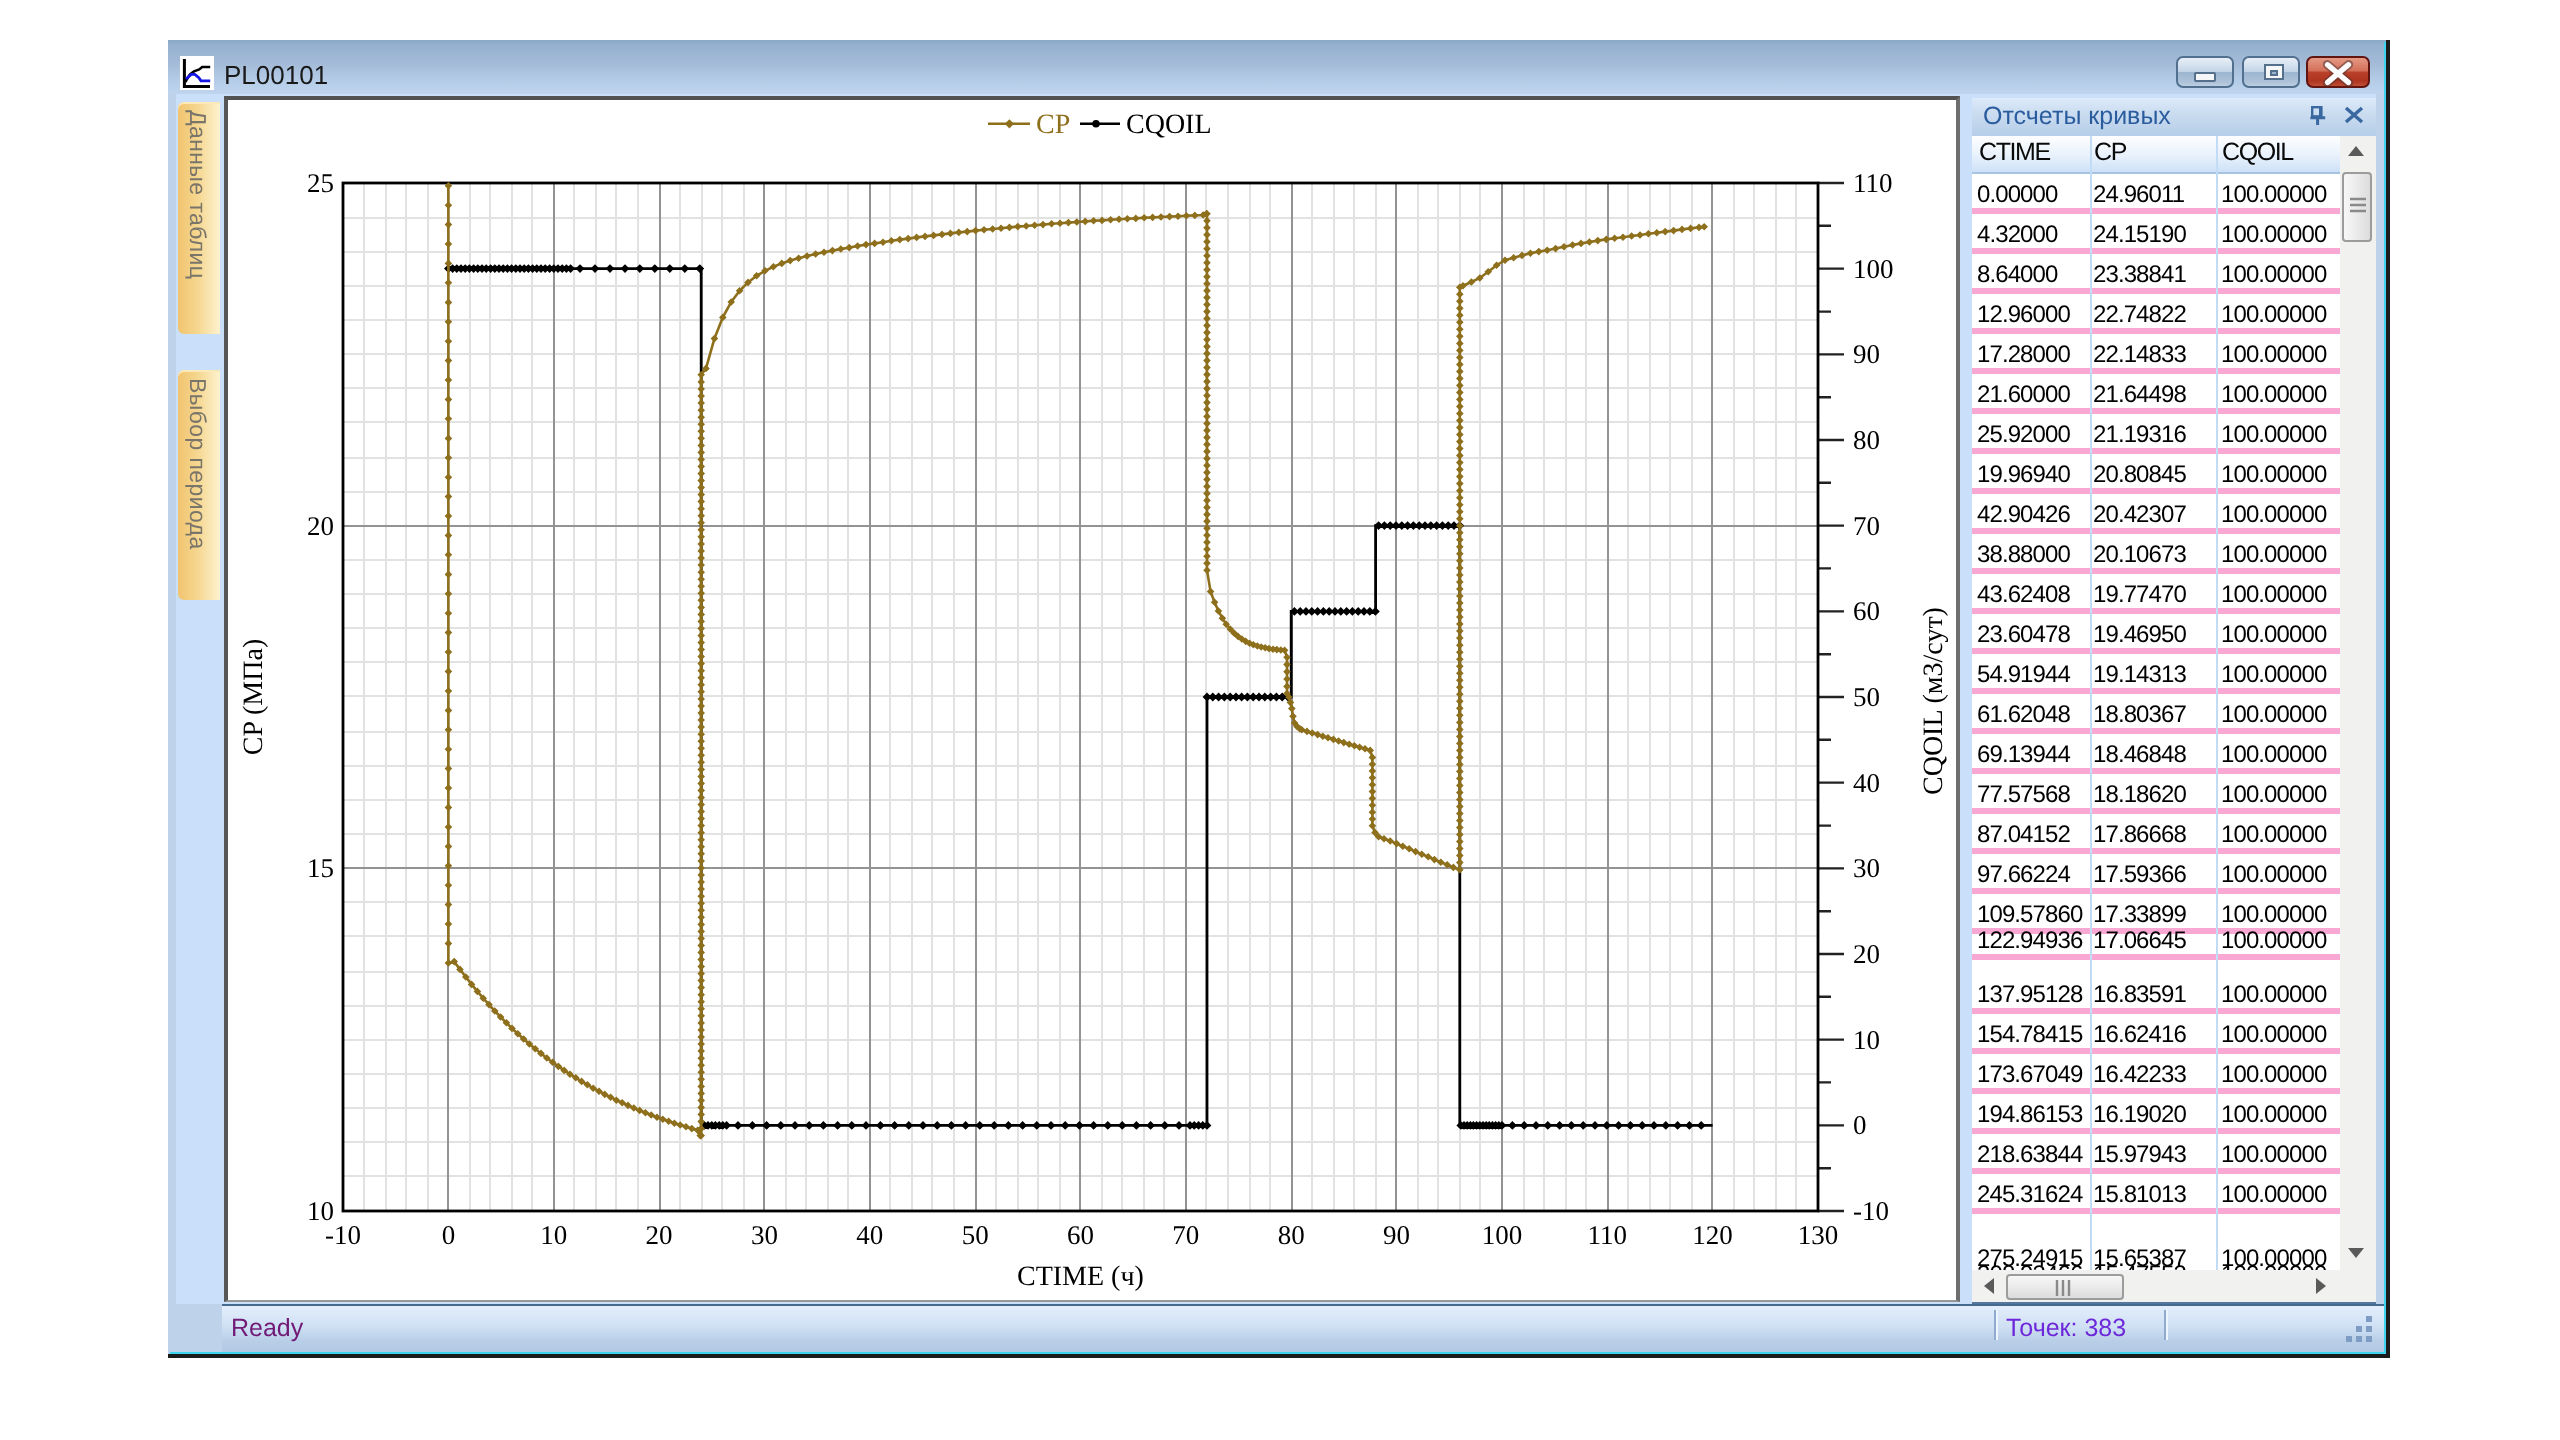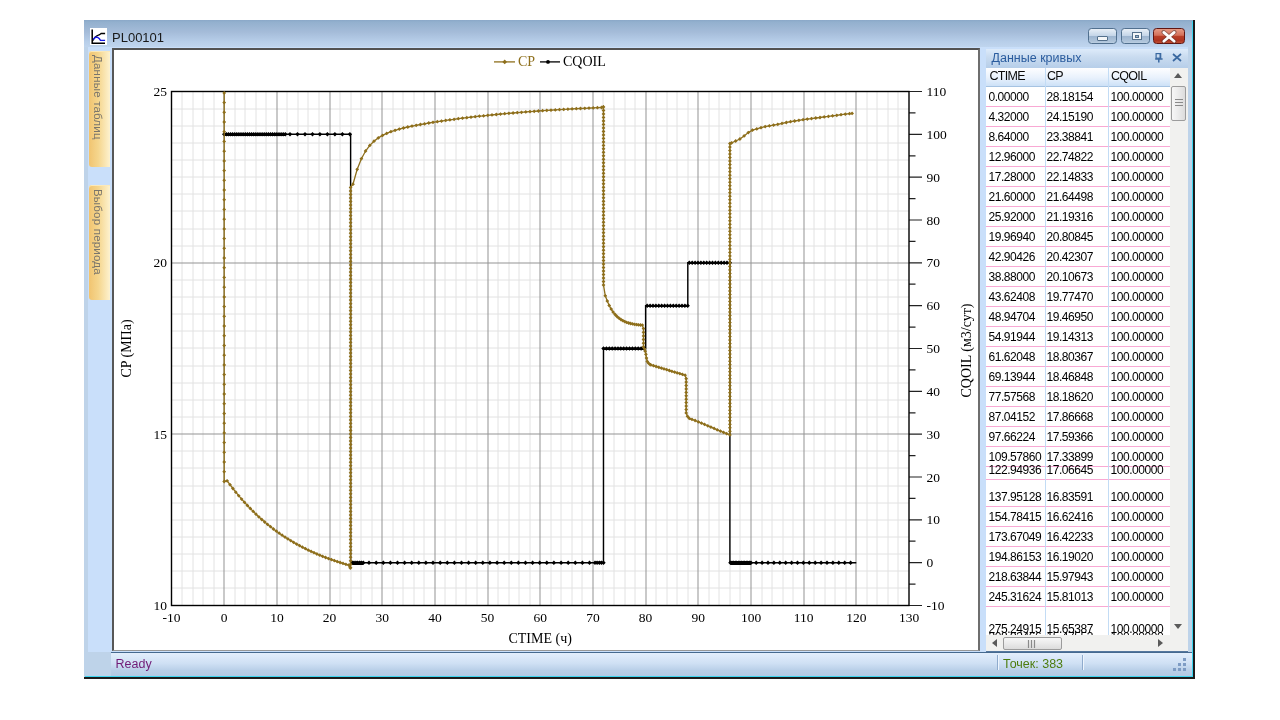--- a/index.html
+++ b/index.html
@@ -23,21 +23,21 @@
 #closebtn{border:1px solid #611511;
   background:linear-gradient(180deg,#e59a84 0,#d4705a 45%,#b93f28 52%,#ae3420 82%,#c04e33 100%)}
 
 #ptitle{position:absolute;left:985.5px;top:48.5px;width:202px;height:19.3px;
   background:linear-gradient(180deg,#ddebfa 0,#cadcf0 40%,#b6cee9 100%)}
 #ptitle span{position:absolute;left:6px;top:2.5px;font-size:12.5px;color:#2a5c9e}
 #thead{position:absolute;left:985.5px;top:67.8px;width:184px;height:19.2px;
   background:linear-gradient(180deg,#fefeff 0,#e8f1fc 55%,#cde1f7 100%);
   border-bottom:1px solid #a6c3e2;font-size:12.5px;letter-spacing:-0.7px;color:#0a0a0a}
 #tbody{position:absolute;left:985.5px;top:87px;width:184px;height:550px;background:#fff;overflow:hidden}
-.trow{position:absolute;left:0;width:184px;height:20px;border-bottom:1px solid #f9a8d4;
+.trow{position:absolute;left:0;width:184px;height:20px;border-bottom:3px solid #f9a8d4;
   font-size:12px;letter-spacing:-0.45px;color:#000}
 .c1{position:absolute;left:3px;top:3px}.c2{position:absolute;left:61px;top:3px}
 .c3{position:absolute;left:125px;top:3px}
 .colsep{position:absolute;top:68px;width:1px;height:569px;background:#c3dcf5}
 
 #vsb{position:absolute;left:1169.5px;top:67.8px;width:18px;height:567.4px;background:#f1f1ef}
 #hsb{position:absolute;left:985.5px;top:635.2px;width:202px;height:16.1px;background:#f1f1ef}
 .sthumb{position:absolute;border:1px solid #9c9c9c;border-radius:2px;
   background:linear-gradient(90deg,#f7f7f7 0,#ececec 45%,#dcdcdc 100%)}
 .arr{position:absolute;width:0;height:0}
@@ -127,39 +127,39 @@
 <text x="689.6" y="572" font-size="13.5" fill="#000" text-anchor="middle">110</text>
 <text x="742.3" y="572" font-size="13.5" fill="#000" text-anchor="middle">120</text>
 <text x="795" y="572" font-size="13.5" fill="#000" text-anchor="middle">130</text>
 <text x="17" y="298.5" font-size="14" fill="#000" text-anchor="middle" transform="rotate(-90 17 298.5)">CP (МПа)</text>
 <text x="857" y="300.5" font-size="14" fill="#000" text-anchor="middle" transform="rotate(-90 857 300.5)">CQOIL (м3/сут)</text>
 <text x="426.2" y="592.5" font-size="14" fill="#000" text-anchor="middle">CTIME (ч)</text>
 </svg>
   </div>
 
 <div id="ptitle">
-    <span>Данные кривых</span>
+    <span>Отсчеты кривых</span>
   </div>
 <svg class="abs" style="left:1154.5px;top:53px" width="10" height="10">
  <rect x="1.1" y="0.6" width="4.6" height="4.6" fill="none" stroke="#3a68a0" stroke-width="1.2"></rect>
  <path d="M5.1 0.6v4.6" stroke="#3a68a0" stroke-width="1.2"></path>
  <path d="M0.2 5.9h7.4M3.8 6.5v3" stroke="#3a68a0" stroke-width="1.5"></path>
 </svg>
 <svg class="abs" style="left:1171.5px;top:53px" width="10" height="9">
  <path d="M1 1l8 7M9 1l-8 7" stroke="#3a68a0" stroke-width="1.7"></path>
 </svg>
 <div id="thead">
  <span style="position:absolute;left:4px;top:1.5px">CTIME</span>
  <span style="position:absolute;left:61.5px;top:1.5px">CP</span>
  <span style="position:absolute;left:125.5px;top:1.5px">CQOIL</span>
 </div>
 <div id="tbody">
 <div class="trow" style="top:0px">
       <span class="c1">0.00000</span>
-      <span class="c2">28.18154</span>
+      <span class="c2">24.96011</span>
       <span class="c3">100.00000</span>
     </div>
 <div class="trow" style="top:20px">
       <span class="c1">4.32000</span>
       <span class="c2">24.15190</span>
       <span class="c3">100.00000</span>
     </div>
 <div class="trow" style="top:40px">
       <span class="c1">8.64000</span>
       <span class="c2">23.38841</span>
@@ -199,21 +199,21 @@
       <span class="c1">38.88000</span>
       <span class="c2">20.10673</span>
       <span class="c3">100.00000</span>
     </div>
 <div class="trow" style="top:200px">
       <span class="c1">43.62408</span>
       <span class="c2">19.77470</span>
       <span class="c3">100.00000</span>
     </div>
 <div class="trow" style="top:220px">
-      <span class="c1">48.94704</span>
+      <span class="c1">23.60478</span>
       <span class="c2">19.46950</span>
       <span class="c3">100.00000</span>
     </div>
 <div class="trow" style="top:240px">
       <span class="c1">54.91944</span>
       <span class="c2">19.14313</span>
       <span class="c3">100.00000</span>
     </div>
 <div class="trow" style="top:260px">
       <span class="c1">61.62048</span>
@@ -305,21 +305,21 @@
 <div class="arr" style="left:1158px;top:639px;border-top:4.5px solid transparent;border-bottom:4.5px solid transparent;border-left:5.5px solid #5a5a5a"></div>
 <div class="sthumb" style="left:1003px;top:637px;width:58.5px;height:12.8px;background:linear-gradient(180deg,#f7f7f7 0,#ececec 45%,#dcdcdc 100%)"></div>
 <svg class="abs" style="left:1027px;top:639.5px" width="10" height="8">
  <path d="M1.5 0v8M4.5 0v8M7.5 0v8" stroke="#8a8a8a" stroke-width="1.2"></path>
 </svg>
 <div id="pbline"></div>
 
 <div id="status"></div>
 <div class="abs" style="left:115.5px;top:657px;font-size:12.5px;color:#701a75">Ready</div>
 <div class="ssep" style="left:996.5px;top:655px"></div>
-<div class="abs" style="left:1003px;top:657px;font-size:12.5px;color:#4d7c0f">Точек: 383</div>
+<div class="abs" style="left:1003px;top:657px;font-size:12.5px;color:#6d28d9">Точек: 383</div>
 <div class="ssep" style="left:1081.5px;top:655px"></div>
 <svg class="abs" style="left:1173px;top:658px" width="14" height="14">
  <g fill="#7e9cc4">
   <rect x="10" y="0" width="3" height="3"></rect>
       <rect x="10" y="5" width="3" height="3"></rect>
   <rect x="10" y="10" width="3" height="3"></rect>
       <rect x="5" y="5" width="3" height="3"></rect>
   <rect x="5" y="10" width="3" height="3"></rect>
       <rect x="0" y="10" width="3" height="3"></rect>
  </g>

